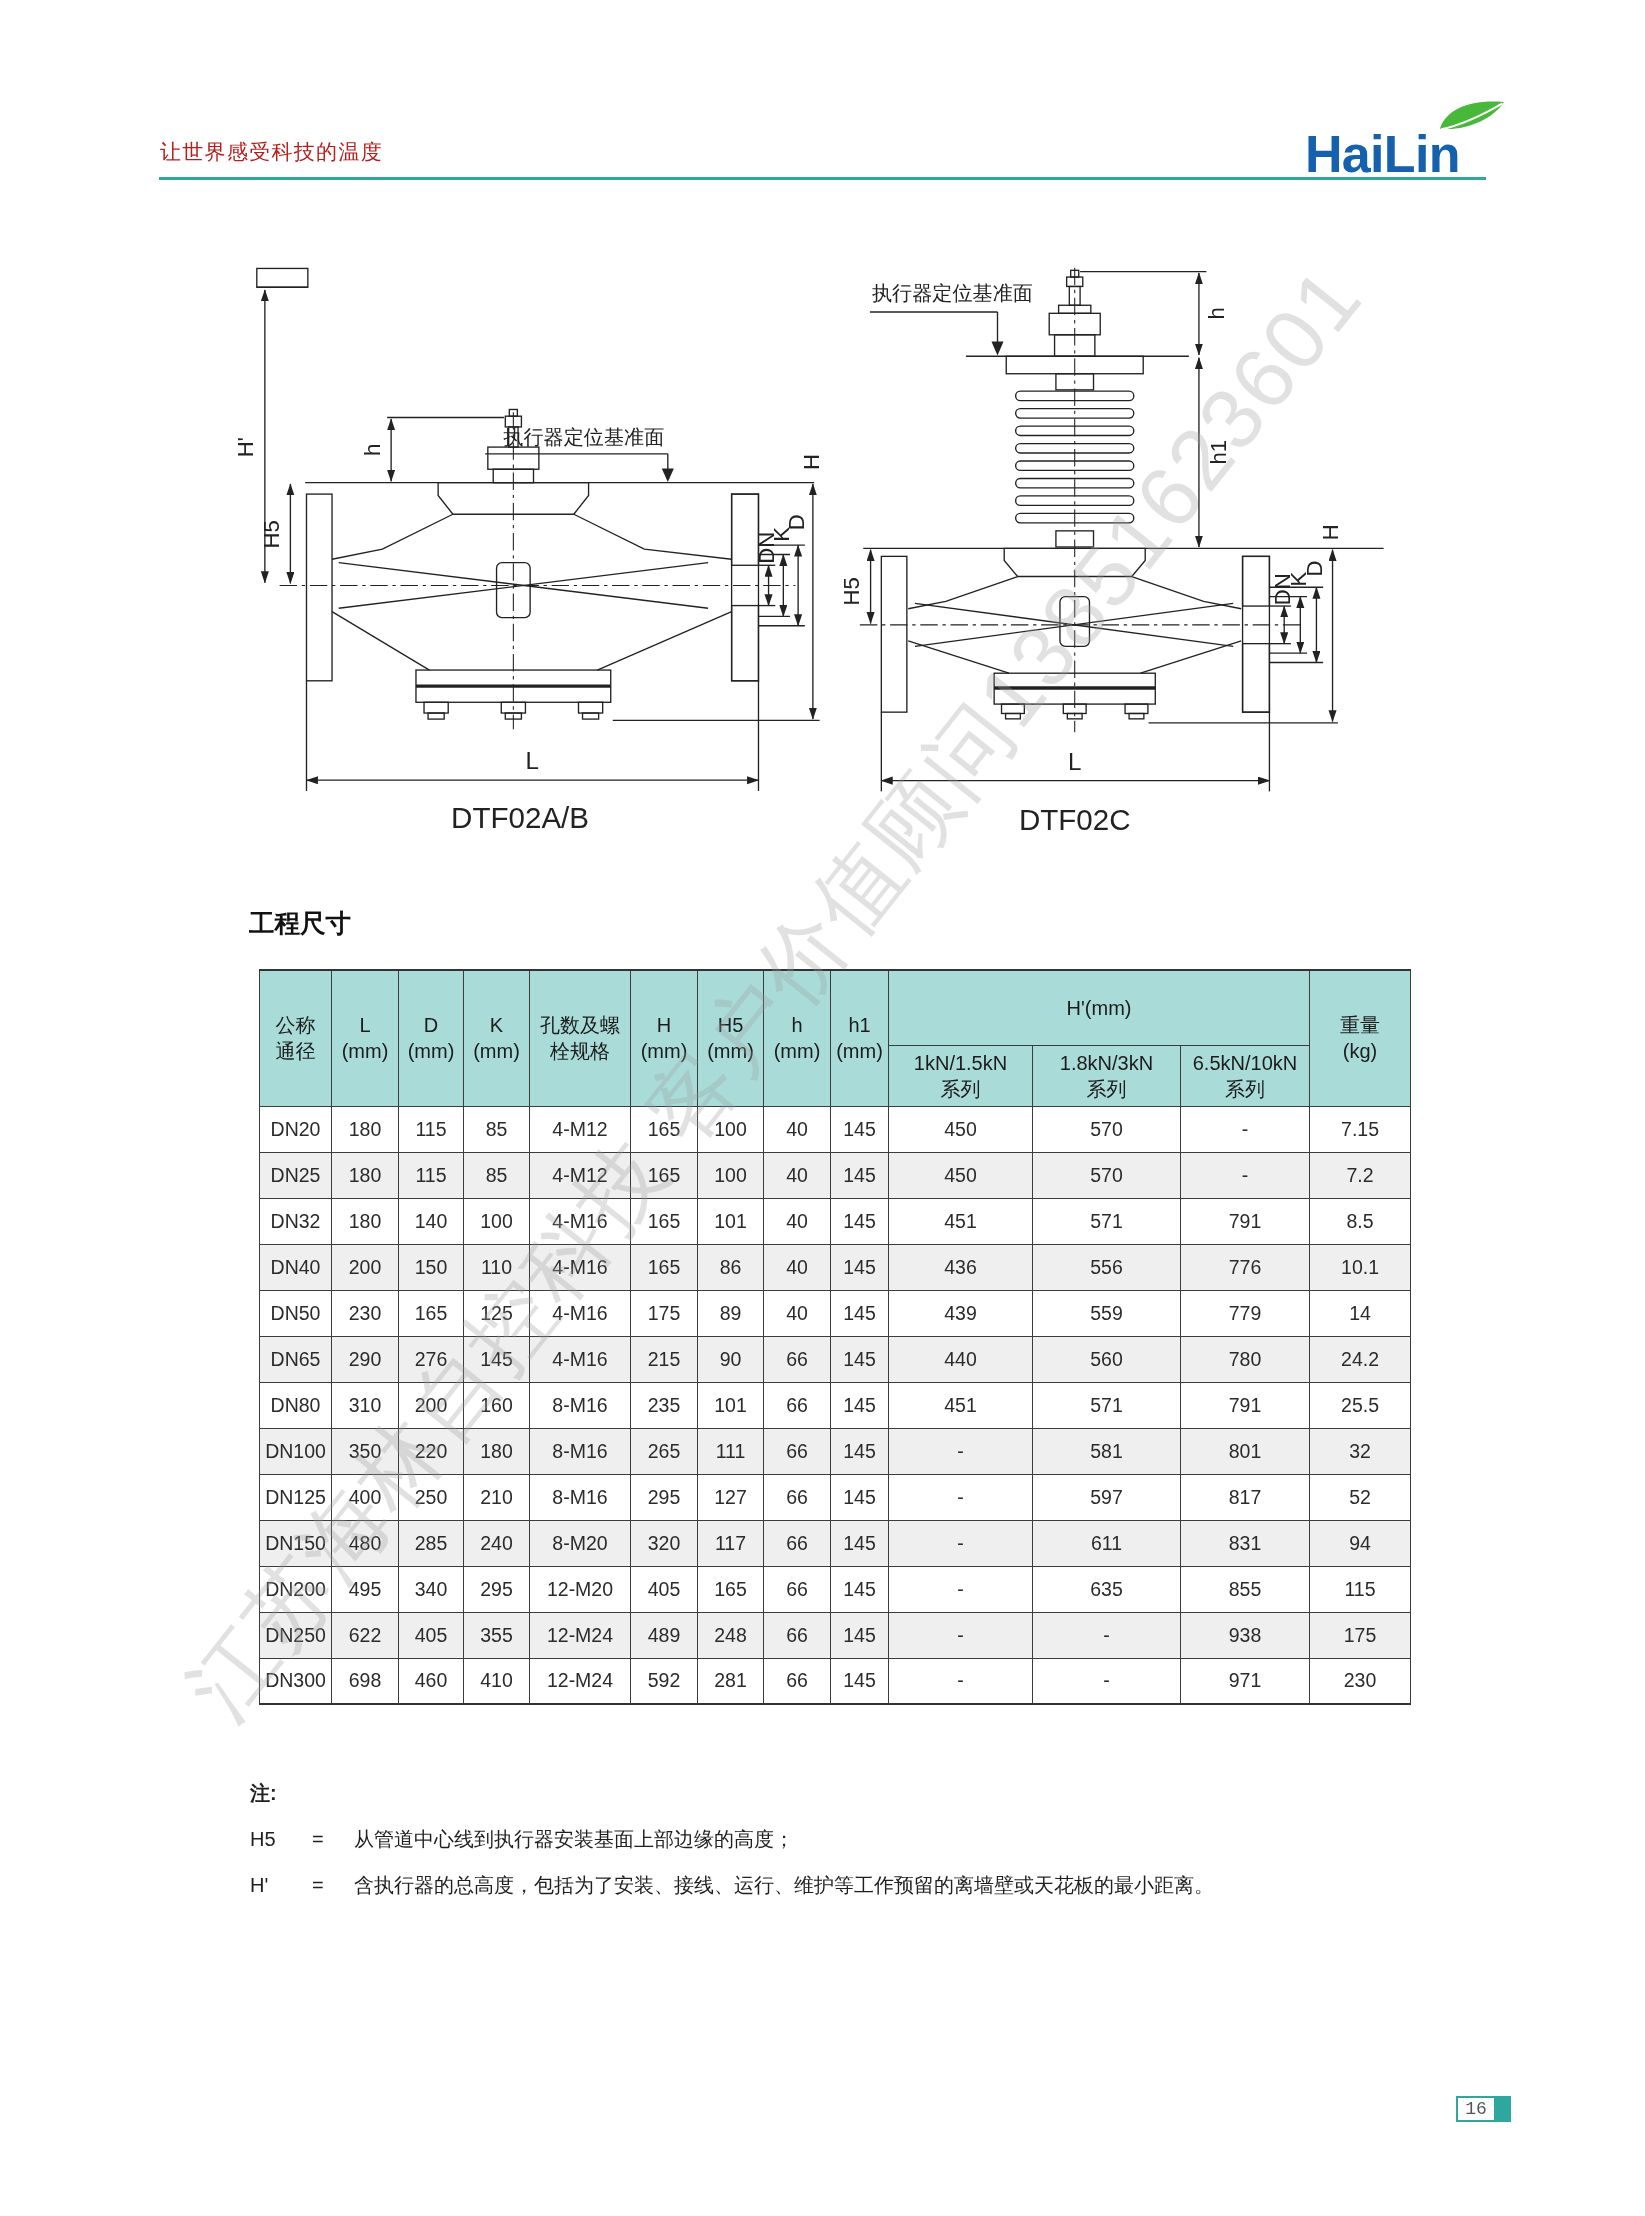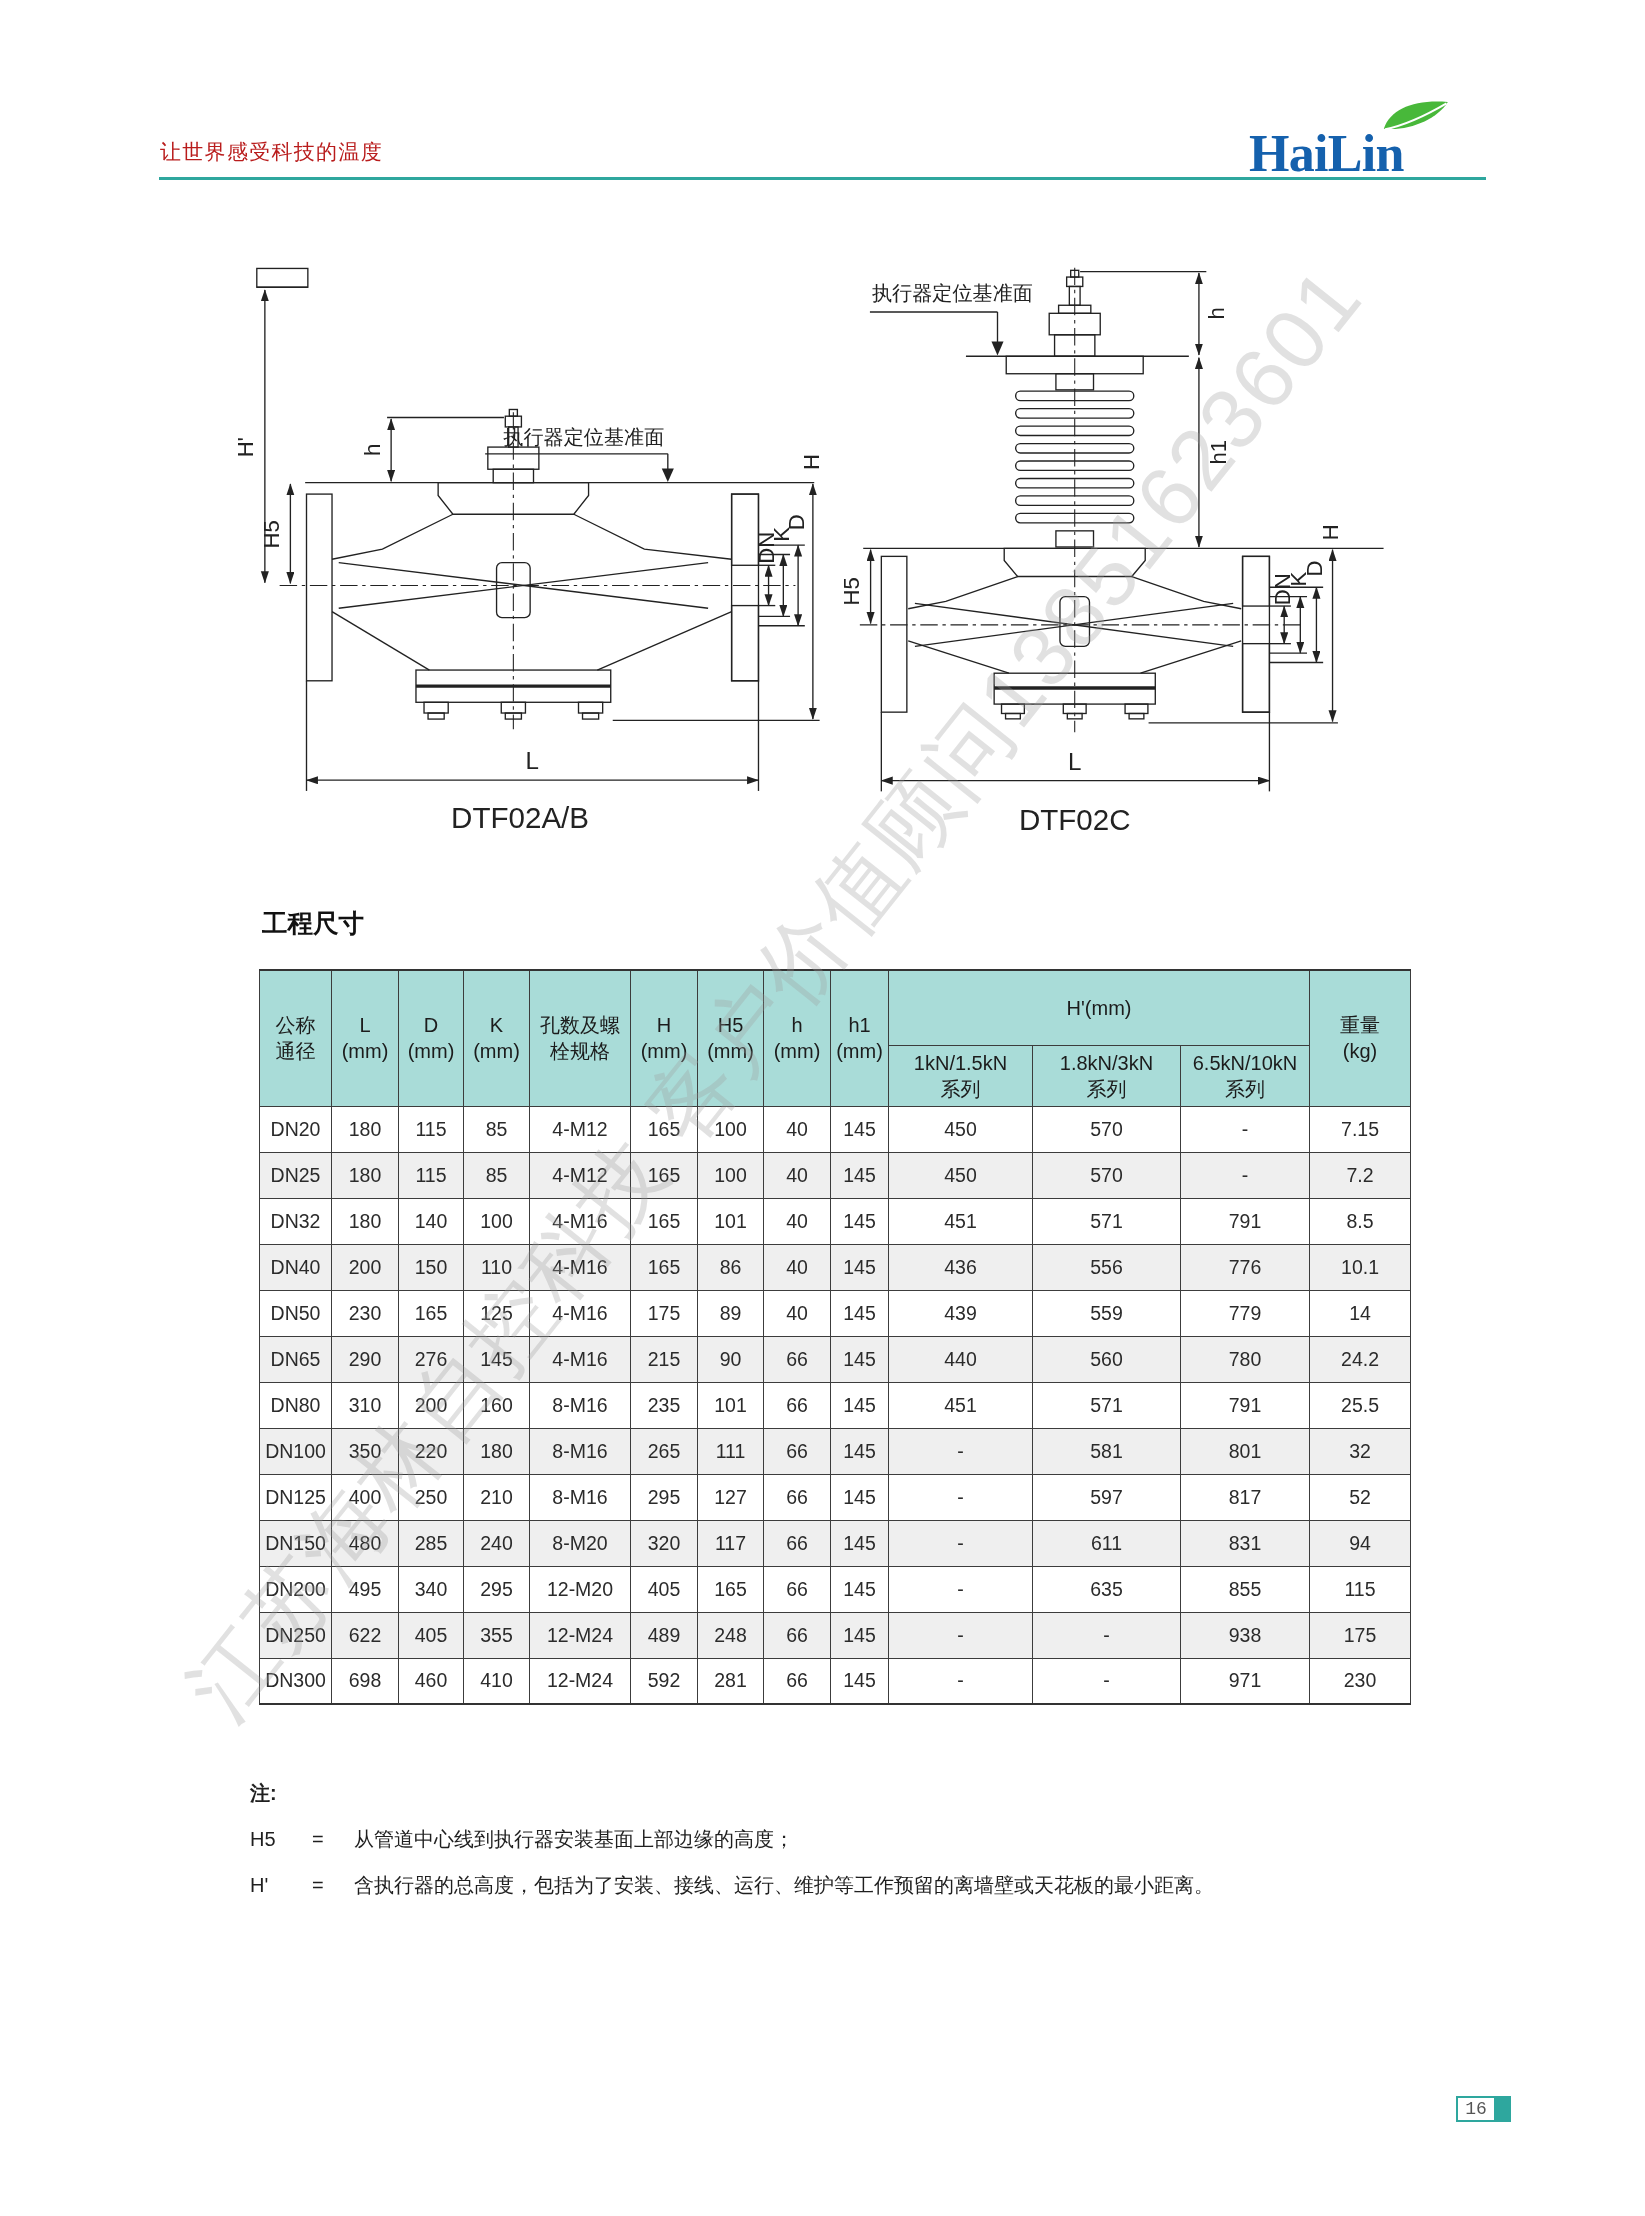--- a/index.html
+++ b/index.html
@@ -11,35 +11,35 @@
   }
   *{box-sizing:border-box;margin:0;padding:0;}
   html,body{background:#ffffff;}
   body{
     width:1645px;height:2216px;position:relative;overflow:hidden;
     font-family:"Liberation Sans",sans-serif;color:#222;
   }
   
   .slogan{position:absolute;left:160px;top:138px;font-size:21px;color:#b91c1c;letter-spacing:1.3px;}
   .header-rule{position:absolute;left:159px;top:177px;width:1327px;height:2.7px;background:var(--accent);}
-  .logo{position:absolute;left:1249px;top:101px;width:205px;height:79px;font-family:Liberation Serif, serif;}
+  .logo{position:absolute;left:1305px;top:101px;width:205px;height:79px;}
   .logo-text{position:absolute;left:0;bottom:0;font-size:52px;font-weight:bold;color:var(--logo-blue);line-height:1;letter-spacing:-0.7px;}
   .logo-leaf{position:absolute;left:133px;top:-2.7px;}
   
   .drawing{position:absolute;}
   .drawing line,.drawing path,.drawing rect,.drawing polyline,.drawing polygon{stroke:#222;stroke-width:2;fill:none;}
   .drawing .fill{fill:#222;stroke:none;}
   .drawing .dashdot{stroke-dasharray:26 7 5 7;stroke-width:1.6;}
   .drawing .heavy{stroke-width:5;}
   .drawing text{fill:#222;stroke:none;font-size:33px;font-family:"Liberation Sans",sans-serif;text-anchor:middle;dominant-baseline:middle;}
   .drawing text.cap{font-size:44px;}
   .drawing text.cn{font-size:30px;}
   .drawing text.big{font-size:36px;}
   
-  .table-title{position:absolute;left:262px;top:906px;font-size:25.5px;font-weight:bold;color:#111;}
+  .table-title{position:absolute;left:249px;top:906px;font-size:25.5px;font-weight:bold;color:#111;}
   .dim-table{position:absolute;left:259px;top:969px;width:1152px;border-collapse:collapse;table-layout:fixed;
              border-top:2px solid #333;border-bottom:2px solid #333;}
   .dim-table th,.dim-table td{border:1.3px solid #3c3c3c;text-align:center;vertical-align:middle;}
   .dim-table thead th{background:var(--header-bg);font-weight:normal;font-size:20px;line-height:1.3;
                       white-space:pre-line;padding:4px 1.3px;color:#1c1c1c;}
   .dim-table thead tr:first-child{height:75px;}
   .dim-table thead tr:last-child{height:52px;}
   .dim-table tbody td{font-size:19.5px;height:46px;color:#2b2b2b;background:#ffffff;}
   .dim-table tbody tr:nth-child(even) td{background:var(--row-alt);}
   

